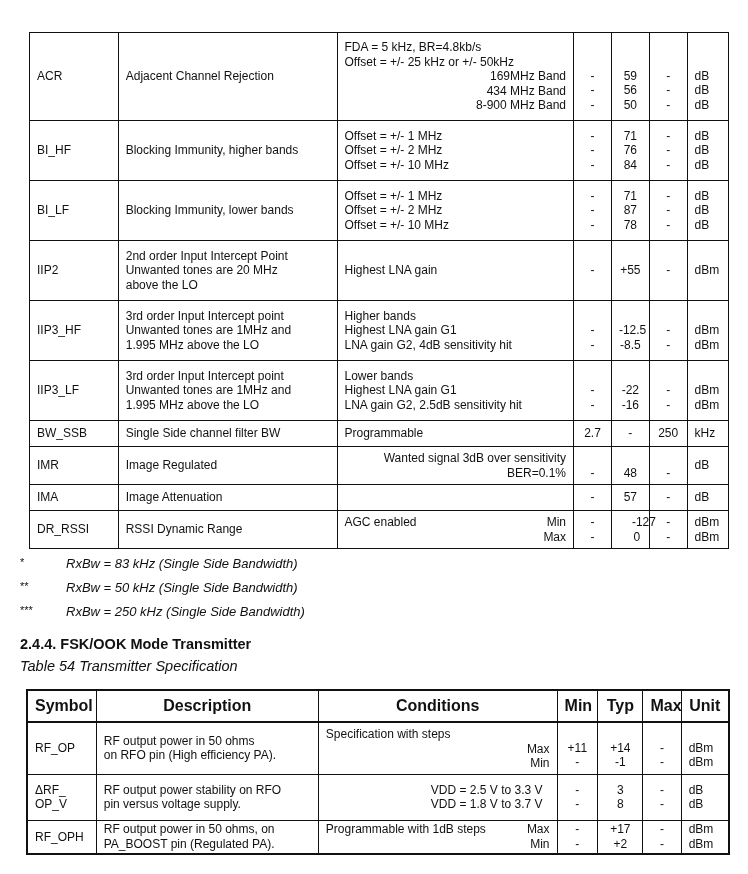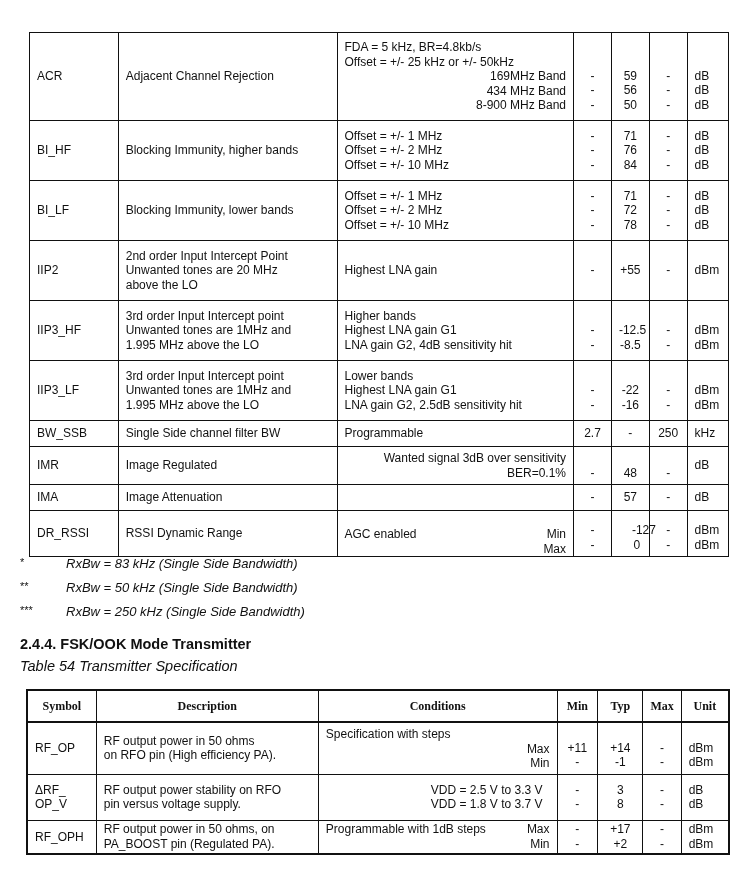--- a/index.html
+++ b/index.html
@@ -19,21 +19,21 @@
   .line { display:block; white-space:nowrap; }
   .right { text-align:right; }
   .cond-split { display:flex; justify-content:space-between; }
   .cond-split .lbls { text-align:right; }
   .notes { position:absolute; left:20px; top:556px; }
   .note { height:24px; display:flex; font-style:italic; font-size:13px; }
   .note .mark { width:46px; font-style:normal; font-size:11px; }
   .section { position:absolute; left:20px; top:636px; font-weight:bold; font-size:14.5px; }
   .caption { position:absolute; left:20px; top:658px; font-style:italic; font-size:14.5px; }
   .t2 { left:26px; top:689px; width:704px; border:2px solid #111; }
-  .t2 th { font-weight:bold; text-align:center; height:30px; border-bottom:2.5px solid #111; font-size:12px;font-family:Liberation Serif, serif; }
+  .t2 th { font-weight:bold; text-align:center; height:30px; border-bottom:2.5px solid #111; font-size:16px; }
   .t2 td { font-size:12px; }
   .c2-sym { width:58px; }
   .c2-desc { width:186px; }
   .c2-cond { width:200px; }
   .c2-min { width:34px; }
   .c2-typ { width:38px; }
   .c2-max { width:32px; }
   .c2-unit { width:40px; }
 </style>
 </head>
@@ -132,21 +132,21 @@
           <span class="line">Offset  =  +/-  2  MHz</span>
           <span class="line">Offset = +/- 10 MHz</span>
         </td>
         <td class="num">
           <span class="line">-</span>
           <span class="line">-</span>
           <span class="line">-</span>
         </td>
         <td class="num">
           <span class="line">71</span>
-          <span class="line">72</span>
+          <span class="line">87</span>
           <span class="line">78</span>
         </td>
         <td class="num">
           <span class="line">-</span>
           <span class="line">-</span>
           <span class="line">-</span>
         </td>
         <td>
           <span class="line">dB</span>
           <span class="line">dB</span>
@@ -304,21 +304,21 @@
         </td>
         <td>
           <span class="line">dB</span>
         </td>
       </tr>
       <tr style="height: 38px;">
         <td>DR_RSSI</td>
         <td>
           <span class="line">RSSI Dynamic Range</span>
         </td>
-        <td style="vertical-align: top; padding-top: 16px;">
+        <td style="vertical-align: top; padding-top: 4px;">
           <div class="cond-split">
             <div>
               <span class="line">AGC enabled</span>
             </div>
             <div class="lbls">
               <span class="line">Min</span>
               <span class="line">Max</span>
             </div>
           </div>
         </td>

